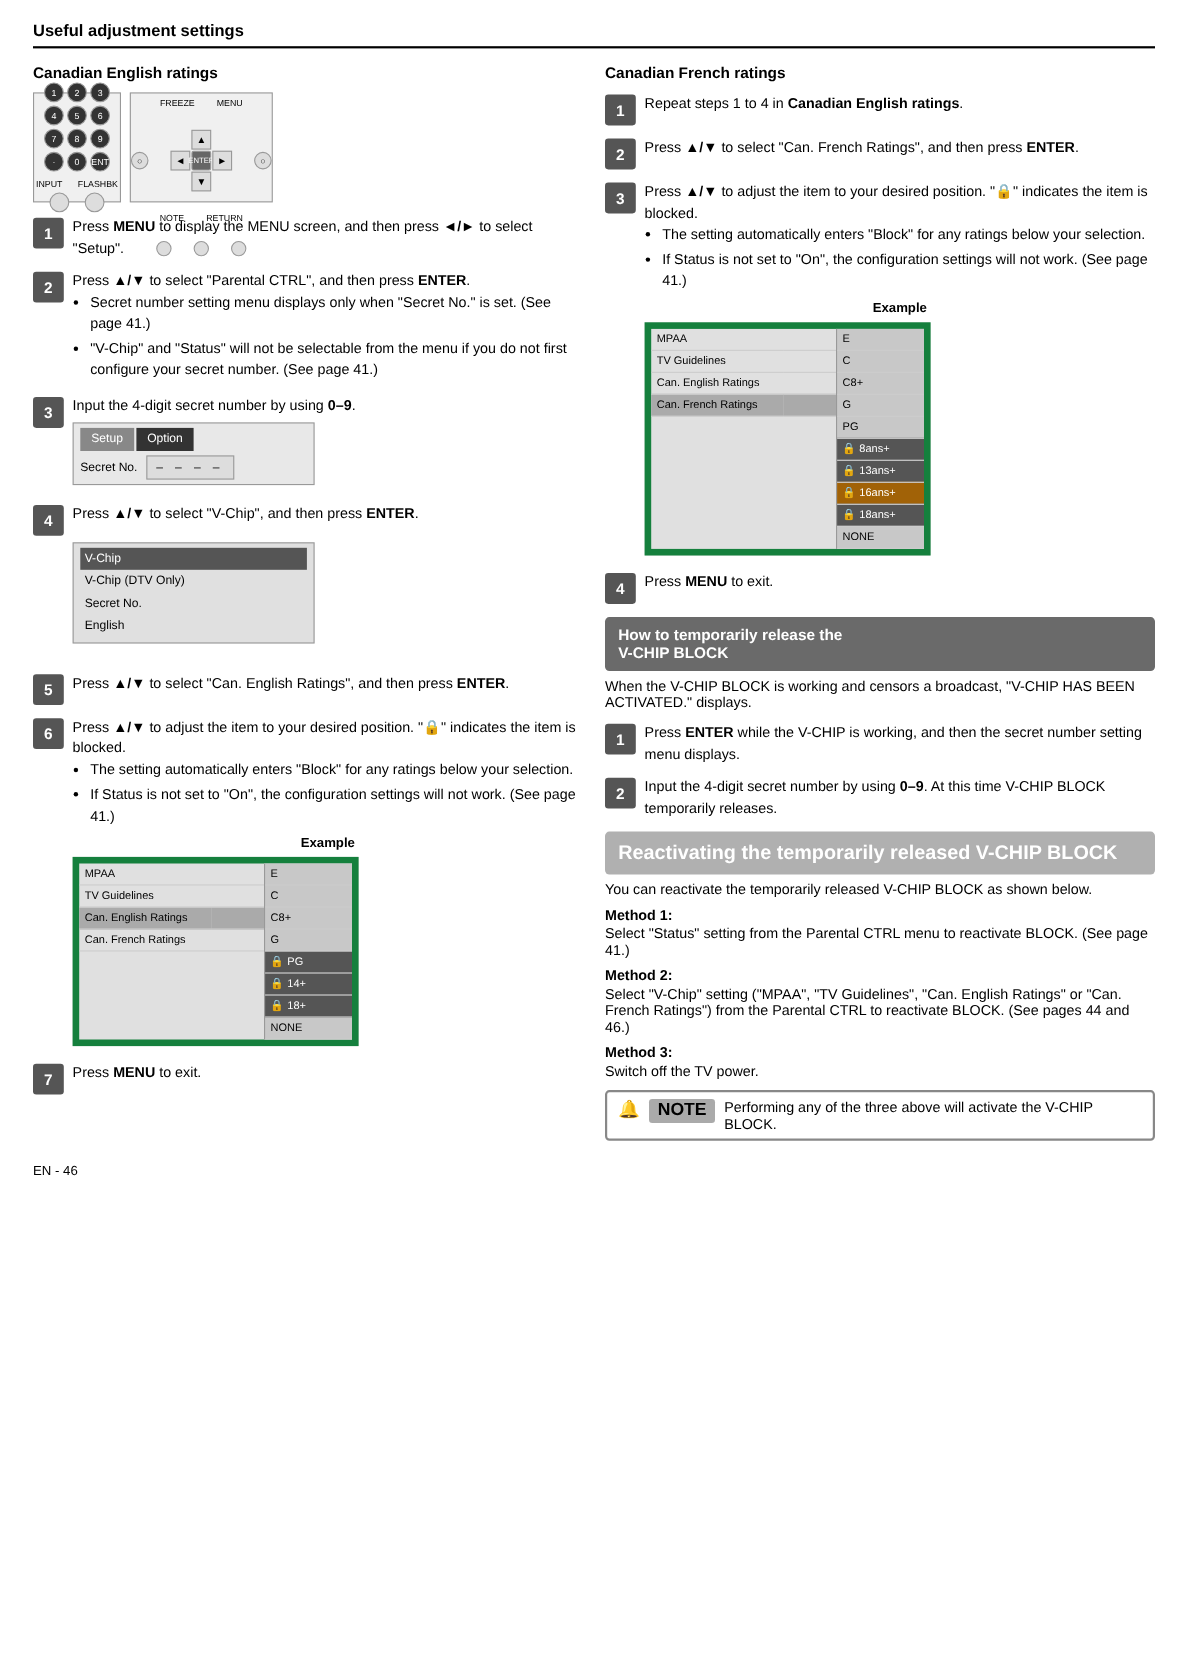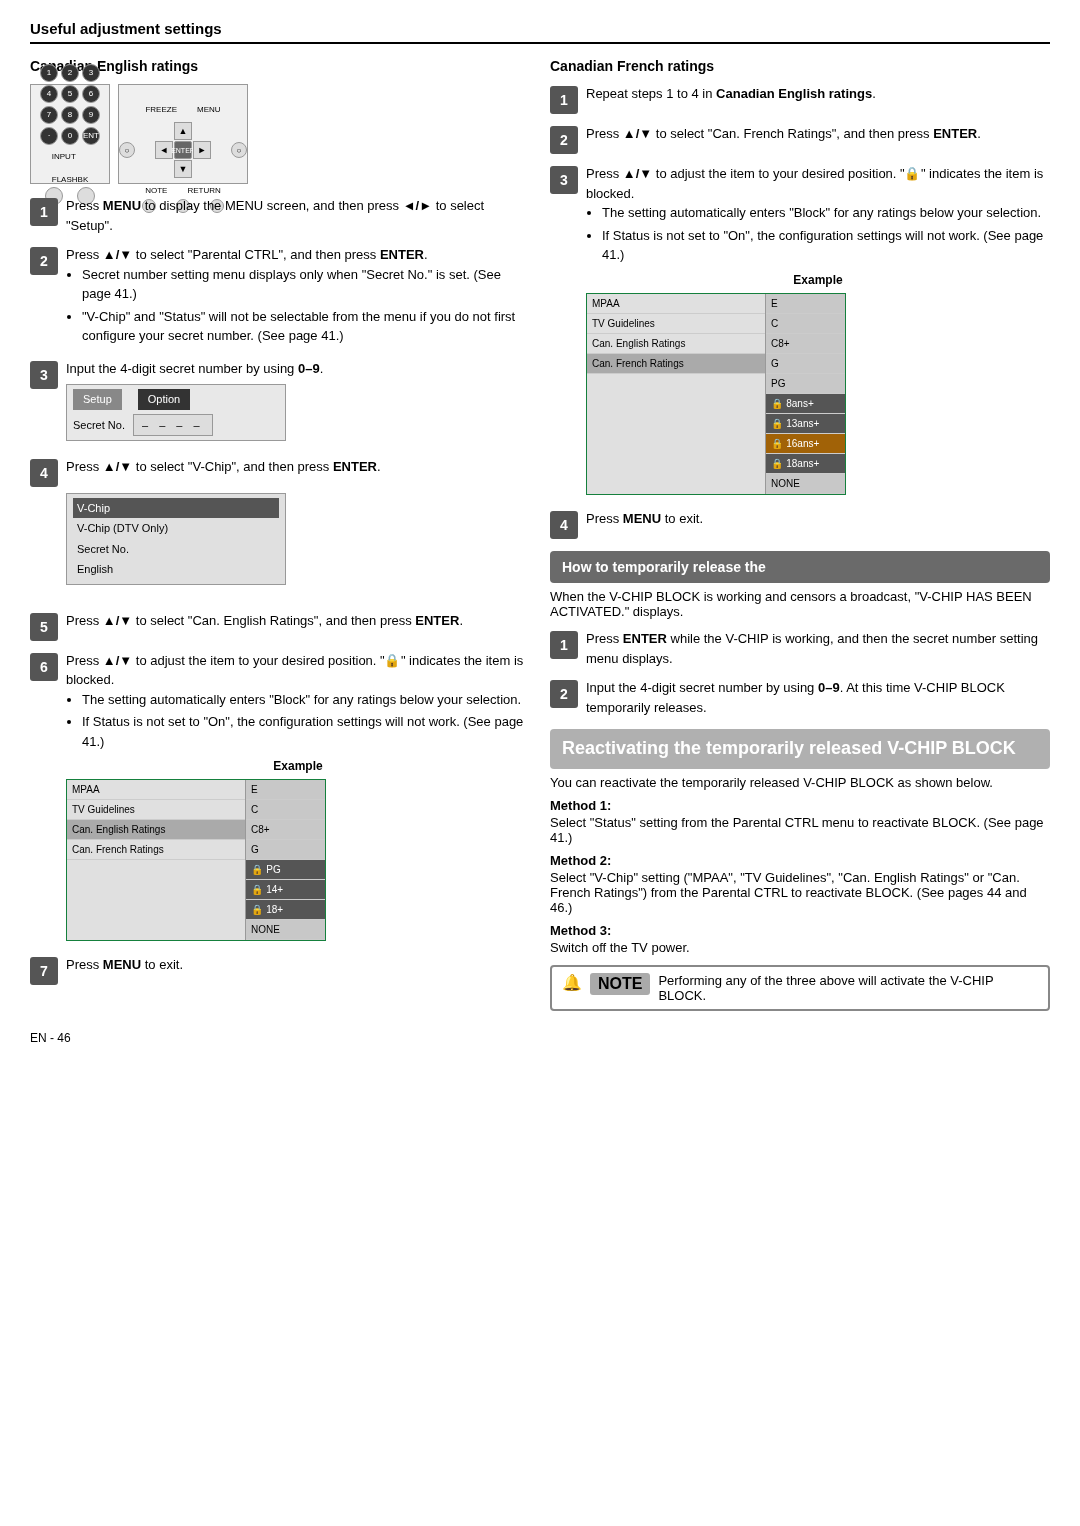--- a/index.html
+++ b/index.html
@@ -93,23 +93,23 @@
     .remote-btn.dark { background: #333; color: #fff; }
     .remote-center-block {
       border: 1px solid #999;
       background: #f0f0f0;
       width: 130px;
       height: 100px;
       display: flex;
       flex-direction: column;
       align-items: center;
       justify-content: space-between;
-      padding: 20px;
+      padding: 4px;
       font-size: 9px;
-      gap: 4px;
+      gap: 16px;
     }
     .nav-cross {
       display: grid;
       grid-template-columns: repeat(3, 18px);
       grid-template-rows: repeat(3, 18px);
       gap: 1px;
     }
     .nav-btn {
       width: 18px;
       height: 18px;
@@ -145,21 +145,21 @@
       border: 1px solid #999;
       background: #e0e0e0;
       width: 220px;
       padding: 4px 6px;
       margin: 16px 0;
     }
     .vchip-menu-item { font-size: 11px; padding: 2px 4px; }
     .vchip-menu-item.highlighted { background: #555; color: #fff; }
     .example-label { font-weight: bold; text-align: center; font-size: 12px; margin: 6px 0 4px; }
     .ratings-table {
-      border: 1px solid #15803d;
+      border: 6px solid #15803d;
       background: #e0e0e0;
       width: 260px;
       font-size: 10px;
       margin: 4px 0;
     }
     .ratings-table table { width: 100%; border-collapse: collapse; }
     .ratings-table td { padding: 2px 5px; border-bottom: 1px solid #ccc; }
     .ratings-table .label-col { width: 120px; }
     .right-col-ratings {
       width: 80px;
@@ -226,21 +226,21 @@
           <div class="remote-btn dark">4</div>
           <div class="remote-btn dark">5</div>
           <div class="remote-btn dark">6</div>
           <div class="remote-btn dark">7</div>
           <div class="remote-btn dark">8</div>
           <div class="remote-btn dark">9</div>
           <div class="remote-btn dark">·</div>
           <div class="remote-btn dark">0</div>
           <div class="remote-btn dark">ENT</div>
         </div>
-        <div style="font-size:8px;margin-top:4px;display:flex;gap:14px;flex-direction:column;">
+        <div style="font-size:8px;margin-top:4px;display:flex;gap:14px;">
           <span>INPUT</span>
             <span>FLASHBK</span>
         </div>
         <div style="display:flex;gap:14px;">
           <div class="remote-btn"></div>
           <div class="remote-btn"></div>
         </div>
       </div>
       <div class="remote-center-block">
         <div style="display:flex;gap:20px;font-size:8px;margin-bottom:4px;">
@@ -291,21 +291,21 @@
           <li>"V-Chip" and "Status" will not be selectable from the menu if you do not first configure your secret number. (See page 41.)</li>
         </ul>
       </div>
     </div>
 
     <div class="step-row">
       <div class="step-badge">3</div>
       <div class="step-text">
         Input the 4-digit secret number by using <b>0–9</b>.
         <div class="menu-mockup">
-          <div style="display:flex;gap:14px;margin-bottom:4px;">
+          <div style="display:flex;gap:0;margin-bottom:4px;">
             <div class="menu-tab">Setup</div>
             <div class="menu-tab active">Option</div>
           </div>
           <div class="secret-row">
             <span>Secret No.</span>
             <span class="secret-box">– – – –</span>
           </div>
         </div>
       </div>
     </div>
@@ -500,20 +500,21 @@
     <div class="step-row">
       <div class="step-badge">4</div>
       <div class="step-text">
         Press <b>MENU</b> to exit.
       </div>
     </div>
 
     <div class="highlight-box">
       <h2>
         <span>How to temporarily release the</span>
+        <span>V-CHIP BLOCK</span>
       </h2>
     </div>
 
     <p style="margin-bottom:10px;">When the V-CHIP BLOCK is working and censors a broadcast, "V-CHIP HAS BEEN ACTIVATED." displays.</p>
 
     <div class="step-row">
       <div class="step-badge">1</div>
       <div class="step-text">
         Press <b>ENTER</b> while the V-CHIP is working, and then the secret number setting menu displays.
       </div>

